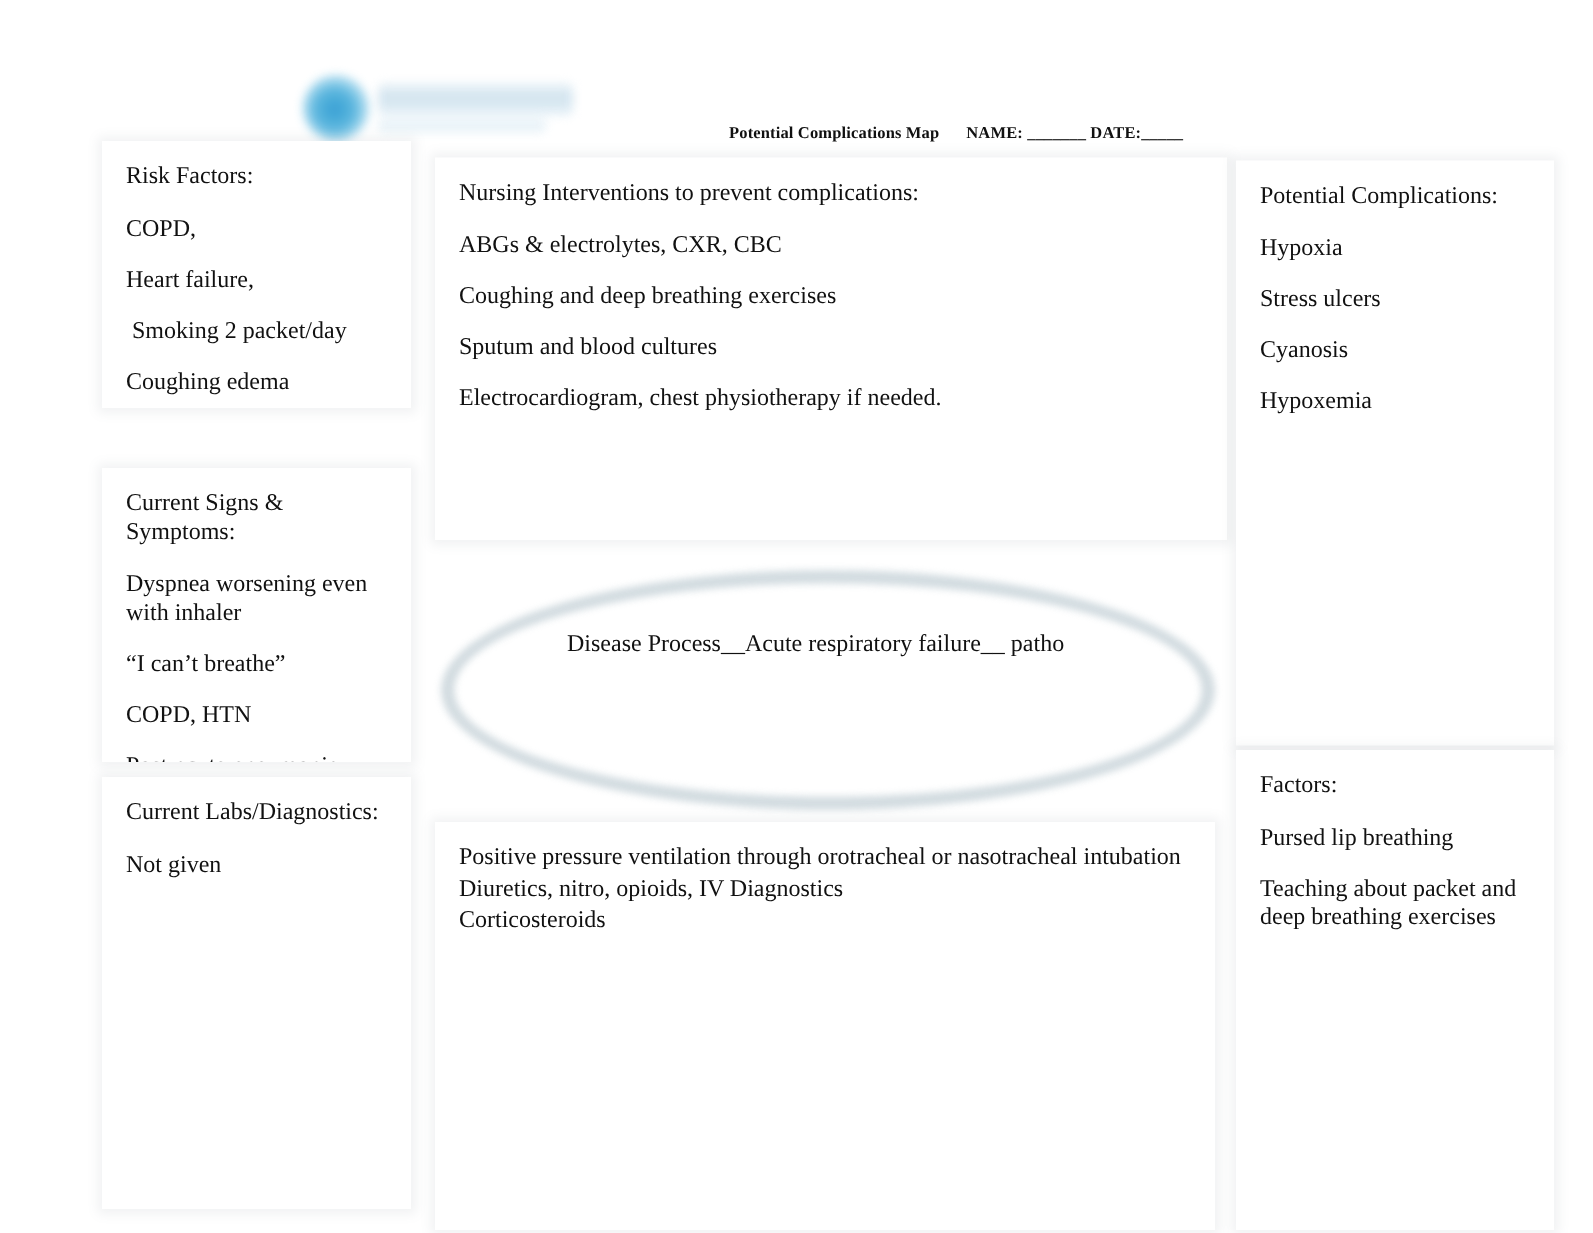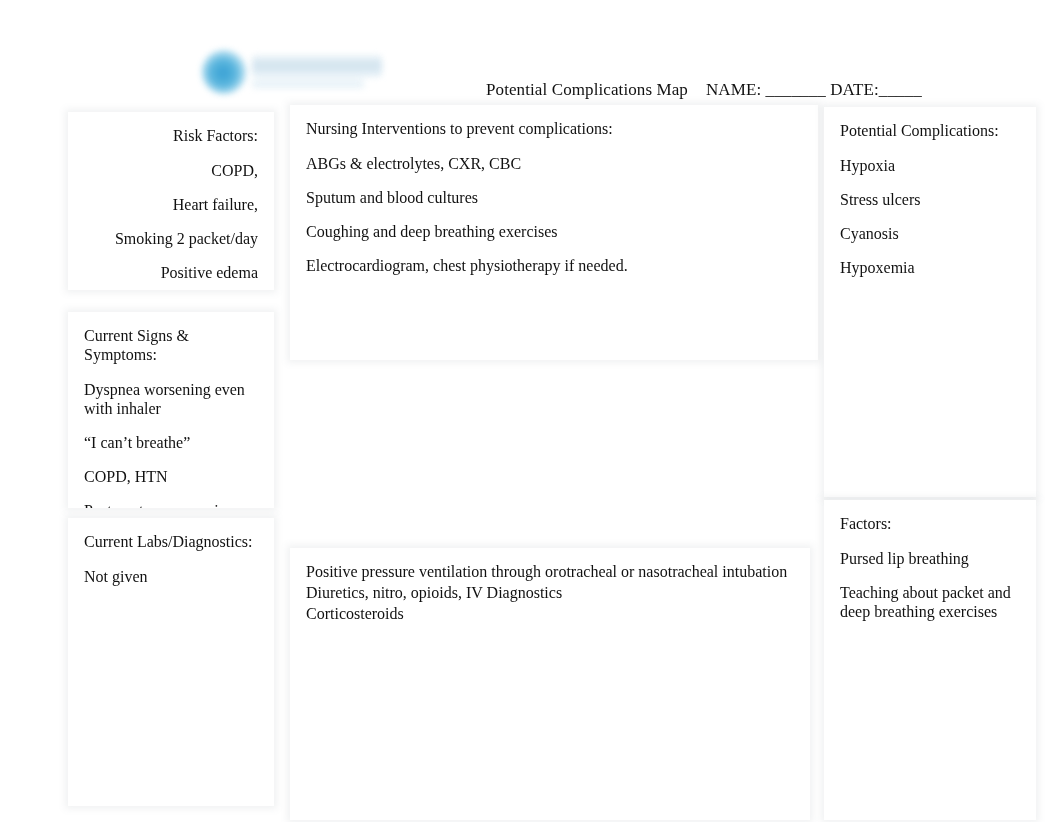--- a/index.html
+++ b/index.html
@@ -55,24 +55,25 @@
     top: 36px;
     width: 112px;
     height: 10px;
     border-radius: 3px;
     background: linear-gradient(180deg, #f2f8fb 0%, #e2eff6 100%);
   }
   .header-title {
     position: absolute;
     left: 486px;
     top: 79px;
-    font-size: 17px;
+    font-size: 11px;
     line-height: 21px;
     white-space: pre;
     letter-spacing: .1px;
+    font-weight: bold;
   }
   .header-title .nm {
     margin-left: 18px;
   }
 
   
   .panel {
     position: absolute;
     background: #ffffff;
     box-shadow: 0 0 7px 3px rgba(120,128,134,0.10);
@@ -88,21 +89,21 @@
     font-size: 16px;
     line-height: 19px;
     margin: 0 0 15px 0;
     white-space: pre-wrap;
   }
   .ln.head { margin-bottom: 16px; }
   .ln.tight { margin-bottom: 2px; }
   .ln:last-child { margin-bottom: 0; }
 
   
-  #p-risk      { left: 68px;  top: 112px; width: 206px; height: 178px; text-align: right; }
+  #p-risk      { left: 68px;  top: 94px; width: 206px; height: 178px; }
   #p-signs     { left: 68px;  top: 312px; width: 206px; height: 196px; }
   #p-labs      { left: 68px;  top: 518px; width: 206px; height: 288px; }
 
   
   #p-prevent   { left: 290px; top: 105px; width: 528px; height: 255px; }
   #p-ellipse   { left: 286px; top: 372px; width: 536px; height: 180px; }
   #p-occurs    { left: 290px; top: 548px; width: 520px; height: 272px; }
 
   
   #p-complic   { left: 824px; top: 107px; width: 212px; height: 390px; }
@@ -143,21 +144,21 @@
   </div>
 
   <div class="header-title"><span>Potential Complications Map</span><span class="nm">NAME: _______</span> <span>DATE:_____</span></div>
 
   <div class="panel" id="p-risk">
     <div class="panel-inner">
       <p class="ln head">Risk Factors:</p>
       <p class="ln">COPD,</p>
       <p class="ln">Heart failure,</p>
       <p class="ln"> Smoking 2 packet/day</p>
-      <p class="ln">Positive edema</p>
+      <p class="ln">Coughing edema</p>
     </div>
   </div>
 
   <div class="panel" id="p-signs">
     <div class="panel-inner">
       <p class="ln head">Current Signs &amp; Symptoms:</p>
       <p class="ln">Dyspnea worsening even with inhaler</p>
       <p class="ln">“I can’t breathe”</p>
       <p class="ln">COPD, HTN</p>
       <p class="ln">Post-acute pneumonia</p>
@@ -168,26 +169,30 @@
     <div class="panel-inner">
       <p class="ln head">Current Labs/Diagnostics:</p>
       <p class="ln">Not given</p>
     </div>
   </div>
 
   <div class="panel" id="p-prevent">
     <div class="panel-inner">
       <p class="ln head">Nursing Interventions to prevent complications:</p>
       <p class="ln">ABGs &amp; electrolytes, CXR, CBC</p>
+      <p class="ln">Coughing and deep breathing exercises</p>
       <p class="ln">Sputum and blood cultures</p>
-      <p class="ln">Coughing and deep breathing exercises</p>
       <p class="ln">Electrocardiogram, chest physiotherapy if needed.</p>
     </div>
   </div>
 
+  <div class="panel" id="p-ellipse">
+    <div class="ellipse-shape"></div>
+    <div class="ellipse-label">Disease Process__Acute respiratory failure__ patho</div>
+  </div>
 
   <div class="panel" id="p-occurs">
     <div class="panel-inner">
       <p class="ln tight">Positive pressure ventilation through orotracheal or nasotracheal intubation</p>
       <p class="ln tight">Diuretics, nitro, opioids, IV Diagnostics</p>
       <p class="ln tight">Corticosteroids</p>
     </div>
   </div>
 
   <div class="panel" id="p-complic">

